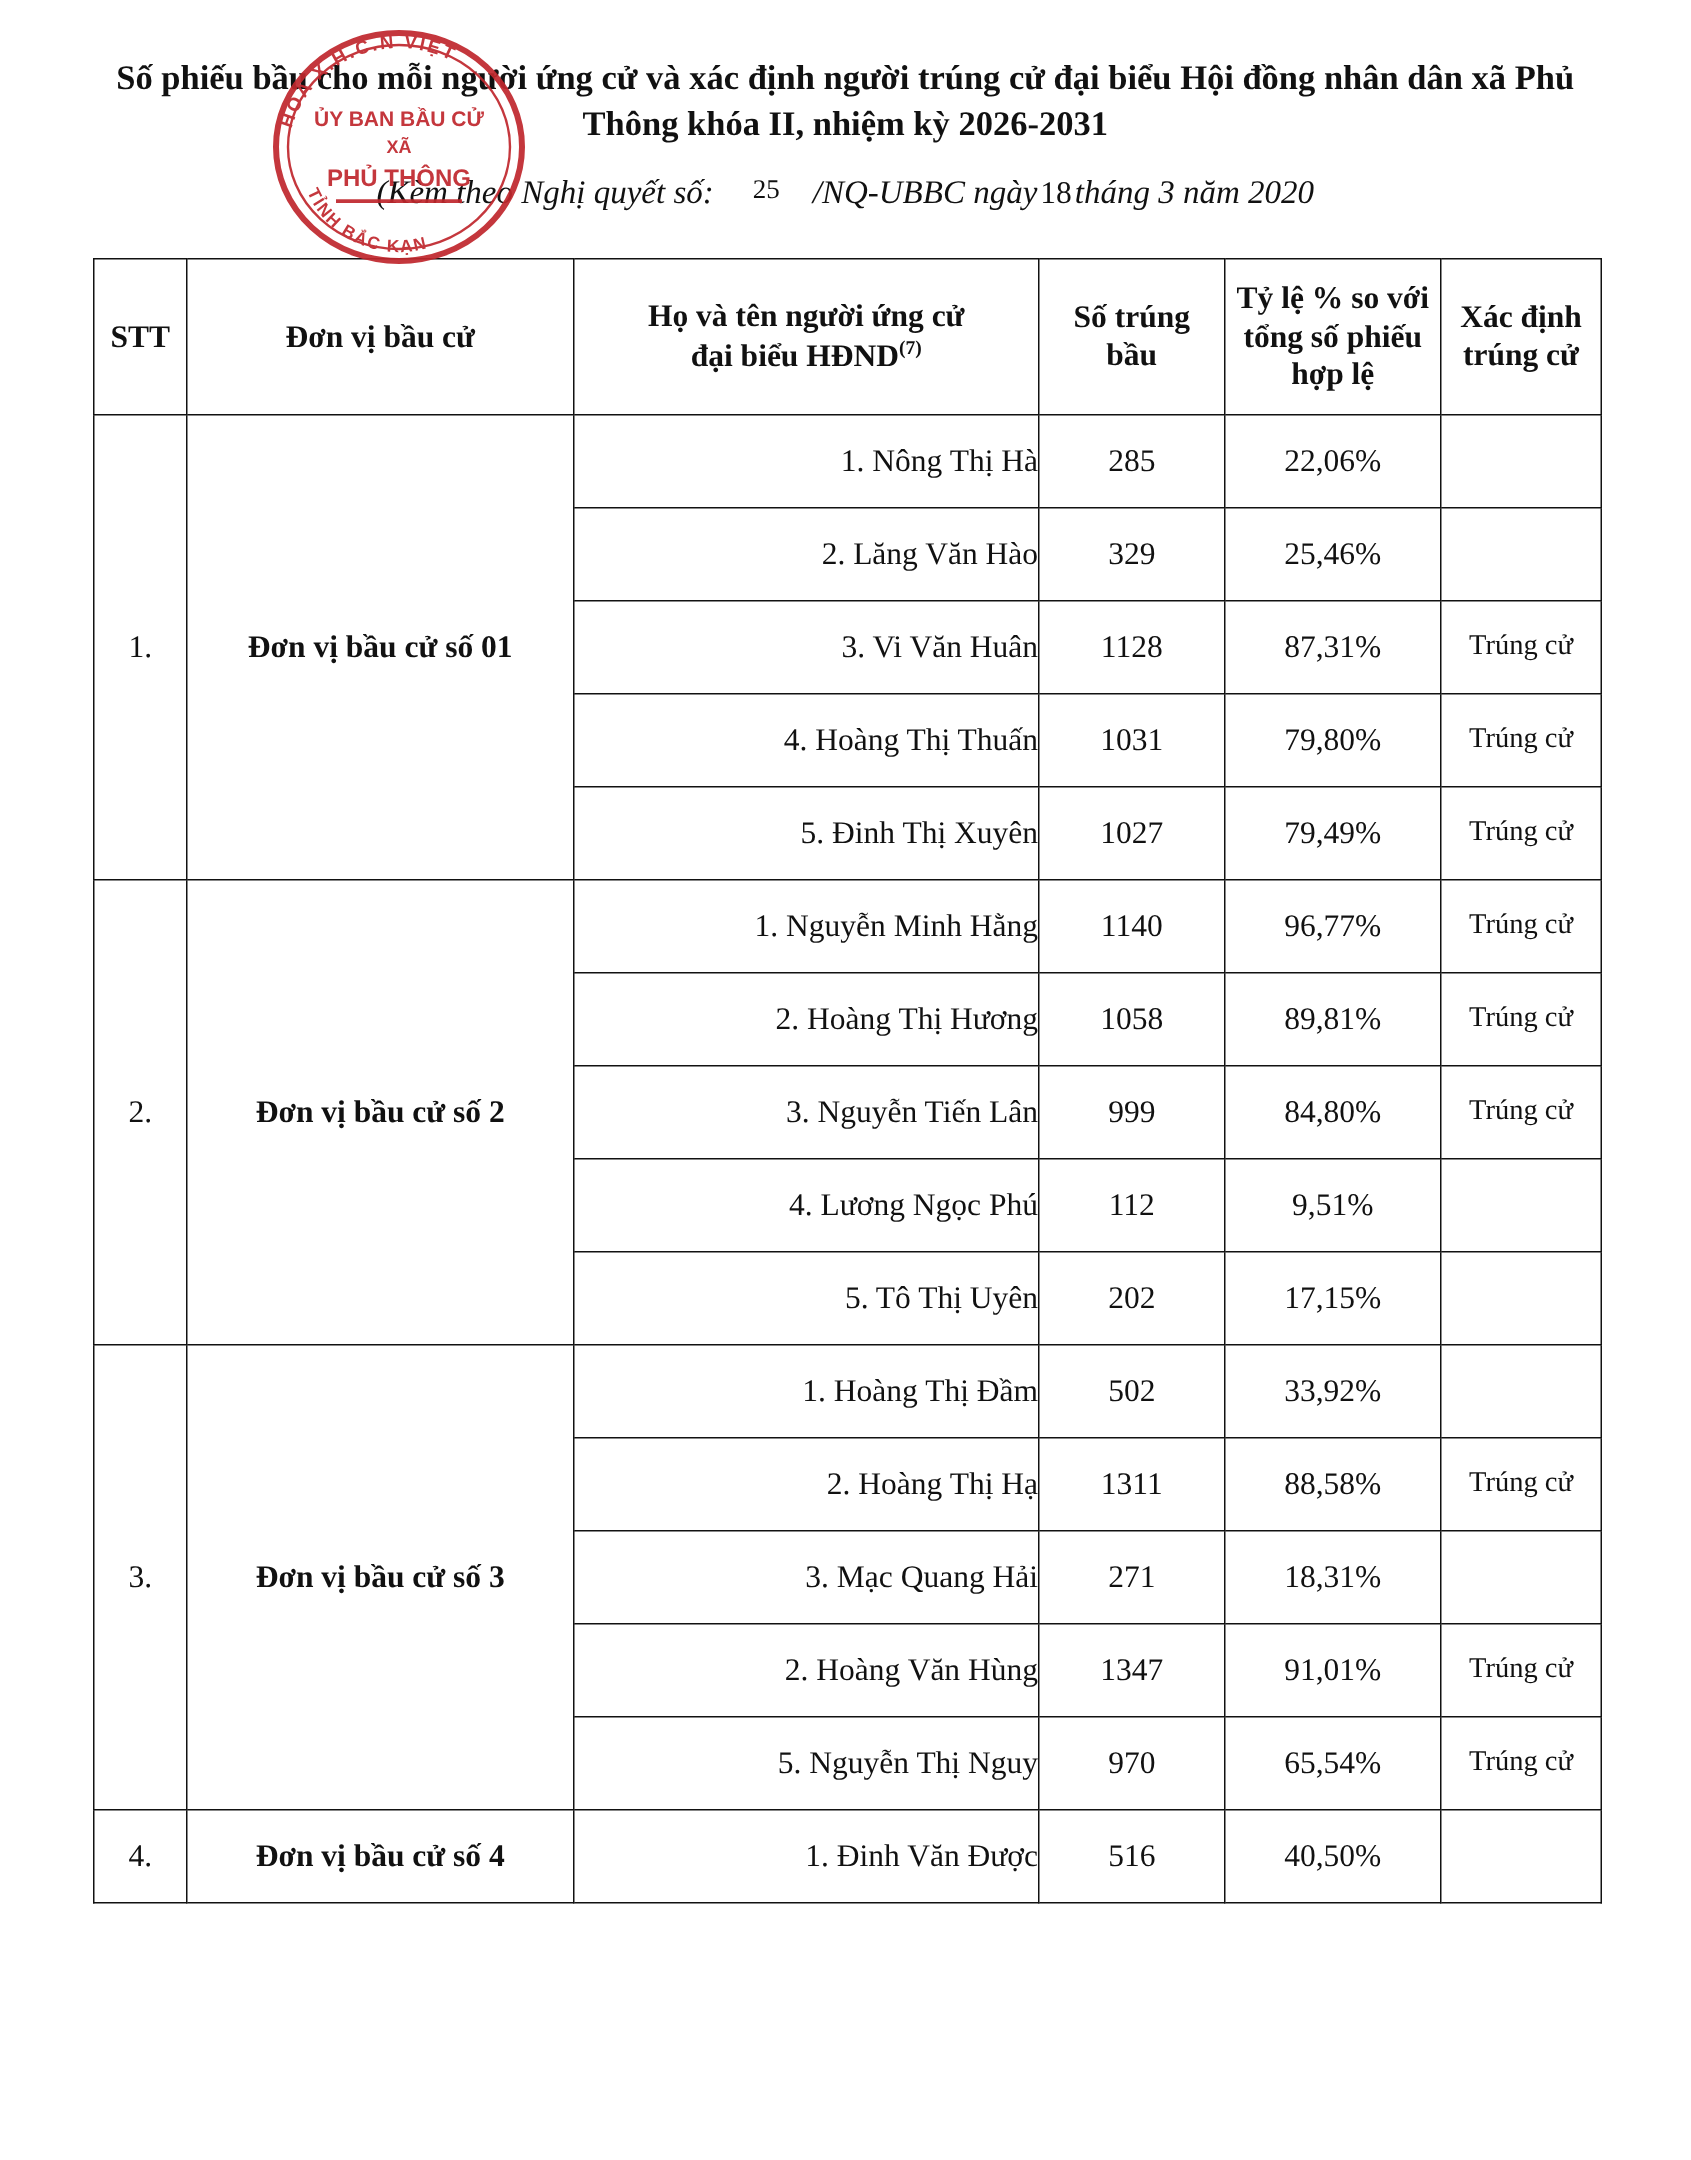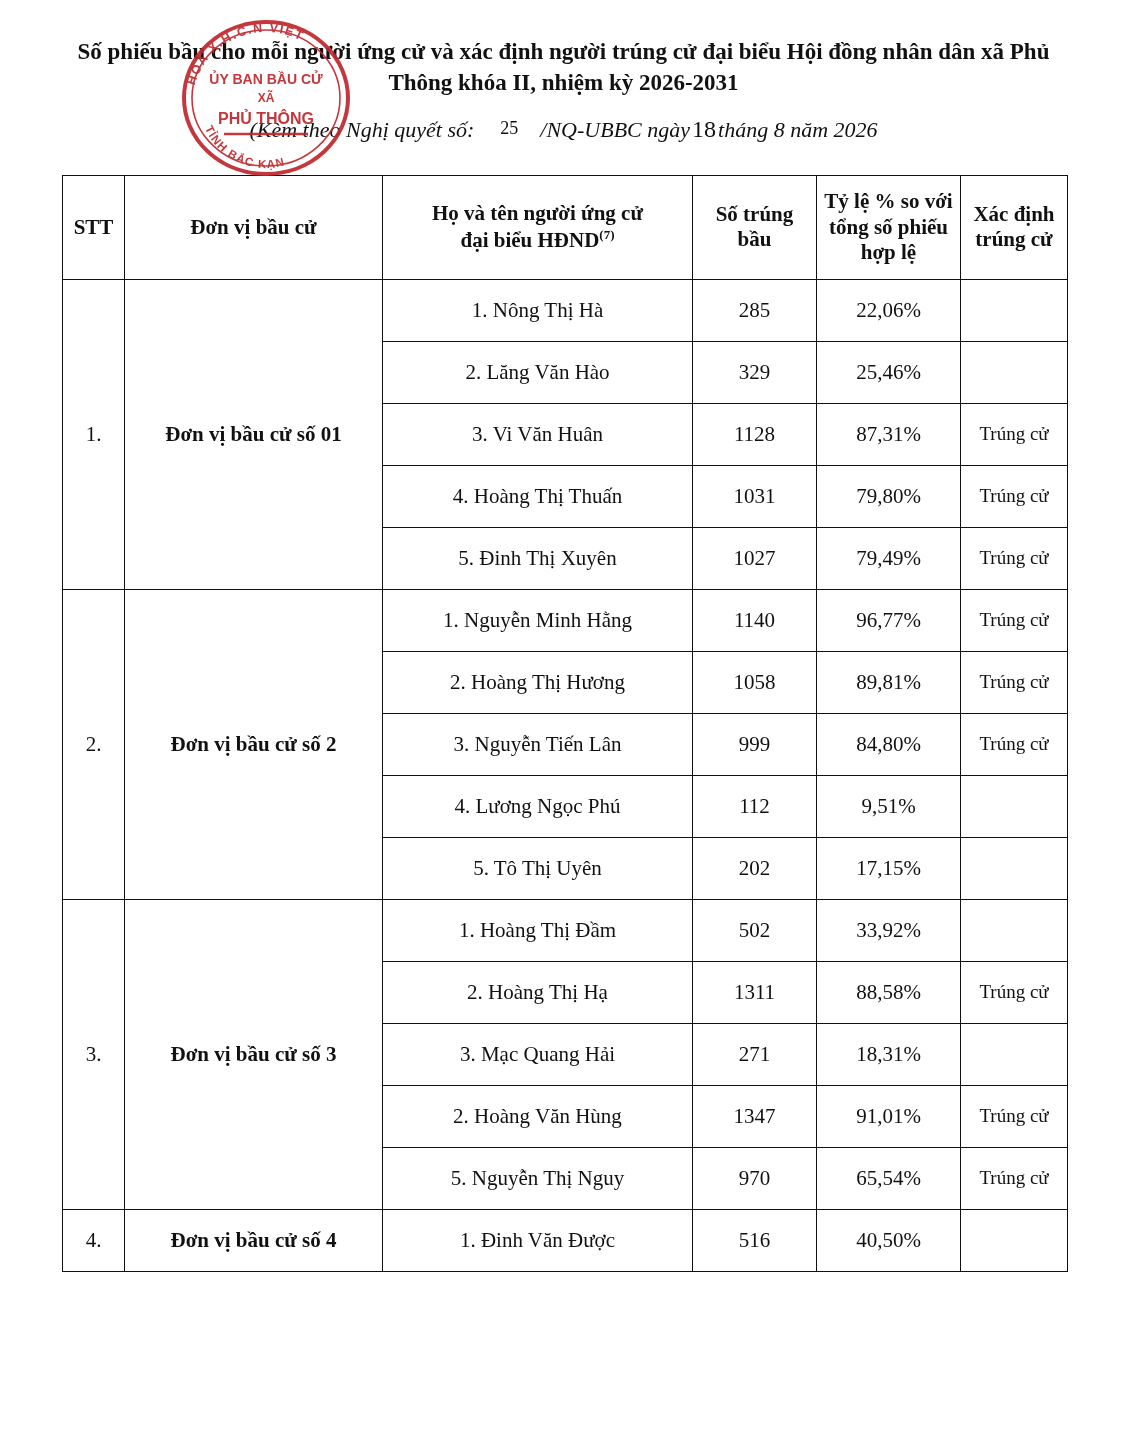--- a/index.html
+++ b/index.html
@@ -58,21 +58,21 @@
   .num-hand {
     font-family: "Liberation Serif", serif;
     font-style: normal;
     font-size: 18px;
     padding: 0 22px 0 26px;
     position: relative;
     top: -3px;
   }
   .date-hand {
     font-style: normal;
-    font-size: 24px;
+    font-size: 21px;
     padding: 0 2px;
   }
 
   
   .stamp {
     position: absolute;
     left: 172px;
     top: 12px;
     width: 188px;
     height: 166px;
@@ -114,21 +114,21 @@
     text-align: center;
     font-size: 21px;
     font-weight: normal;
   }
   td.unit-cell {
     text-align: center;
     font-size: 21px;
     font-weight: bold;
   }
   td.name-cell {
-    text-align: center;
+    text-align: right;
     font-size: 21px;
     padding-left: 12px;
     height: 61px;
   }
   td.votes-cell {
     text-align: center;
     font-size: 21px;
   }
   td.pct-cell {
     text-align: center;
@@ -170,21 +170,21 @@
     </svg>
 
     <div class="title-sub">Số phiếu bầu cho mỗi người ứng cử và xác định người trúng cử đại biểu Hội đồng nhân dân xã Phủ Thông khóa II, nhiệm kỳ 2026-2031</div>
 
     <div class="subtitle-italic">
       <div class="line-kem">
         <span>(Kèm theo Nghị quyết số:</span>
         <span class="num-hand">25</span>
         <span>/NQ-UBBC ngày</span>
         <span class="date-hand">18</span>
-        <span>tháng 8 năm 2026</span>
+        <span>tháng 3 năm 2020</span>
       </div>
     </div>
   </div>
 
   <div class="table-wrap">
     <table class="main">
       <colgroup>
         <col class="col-stt">
           <col class="col-unit">
           <col class="col-name">

